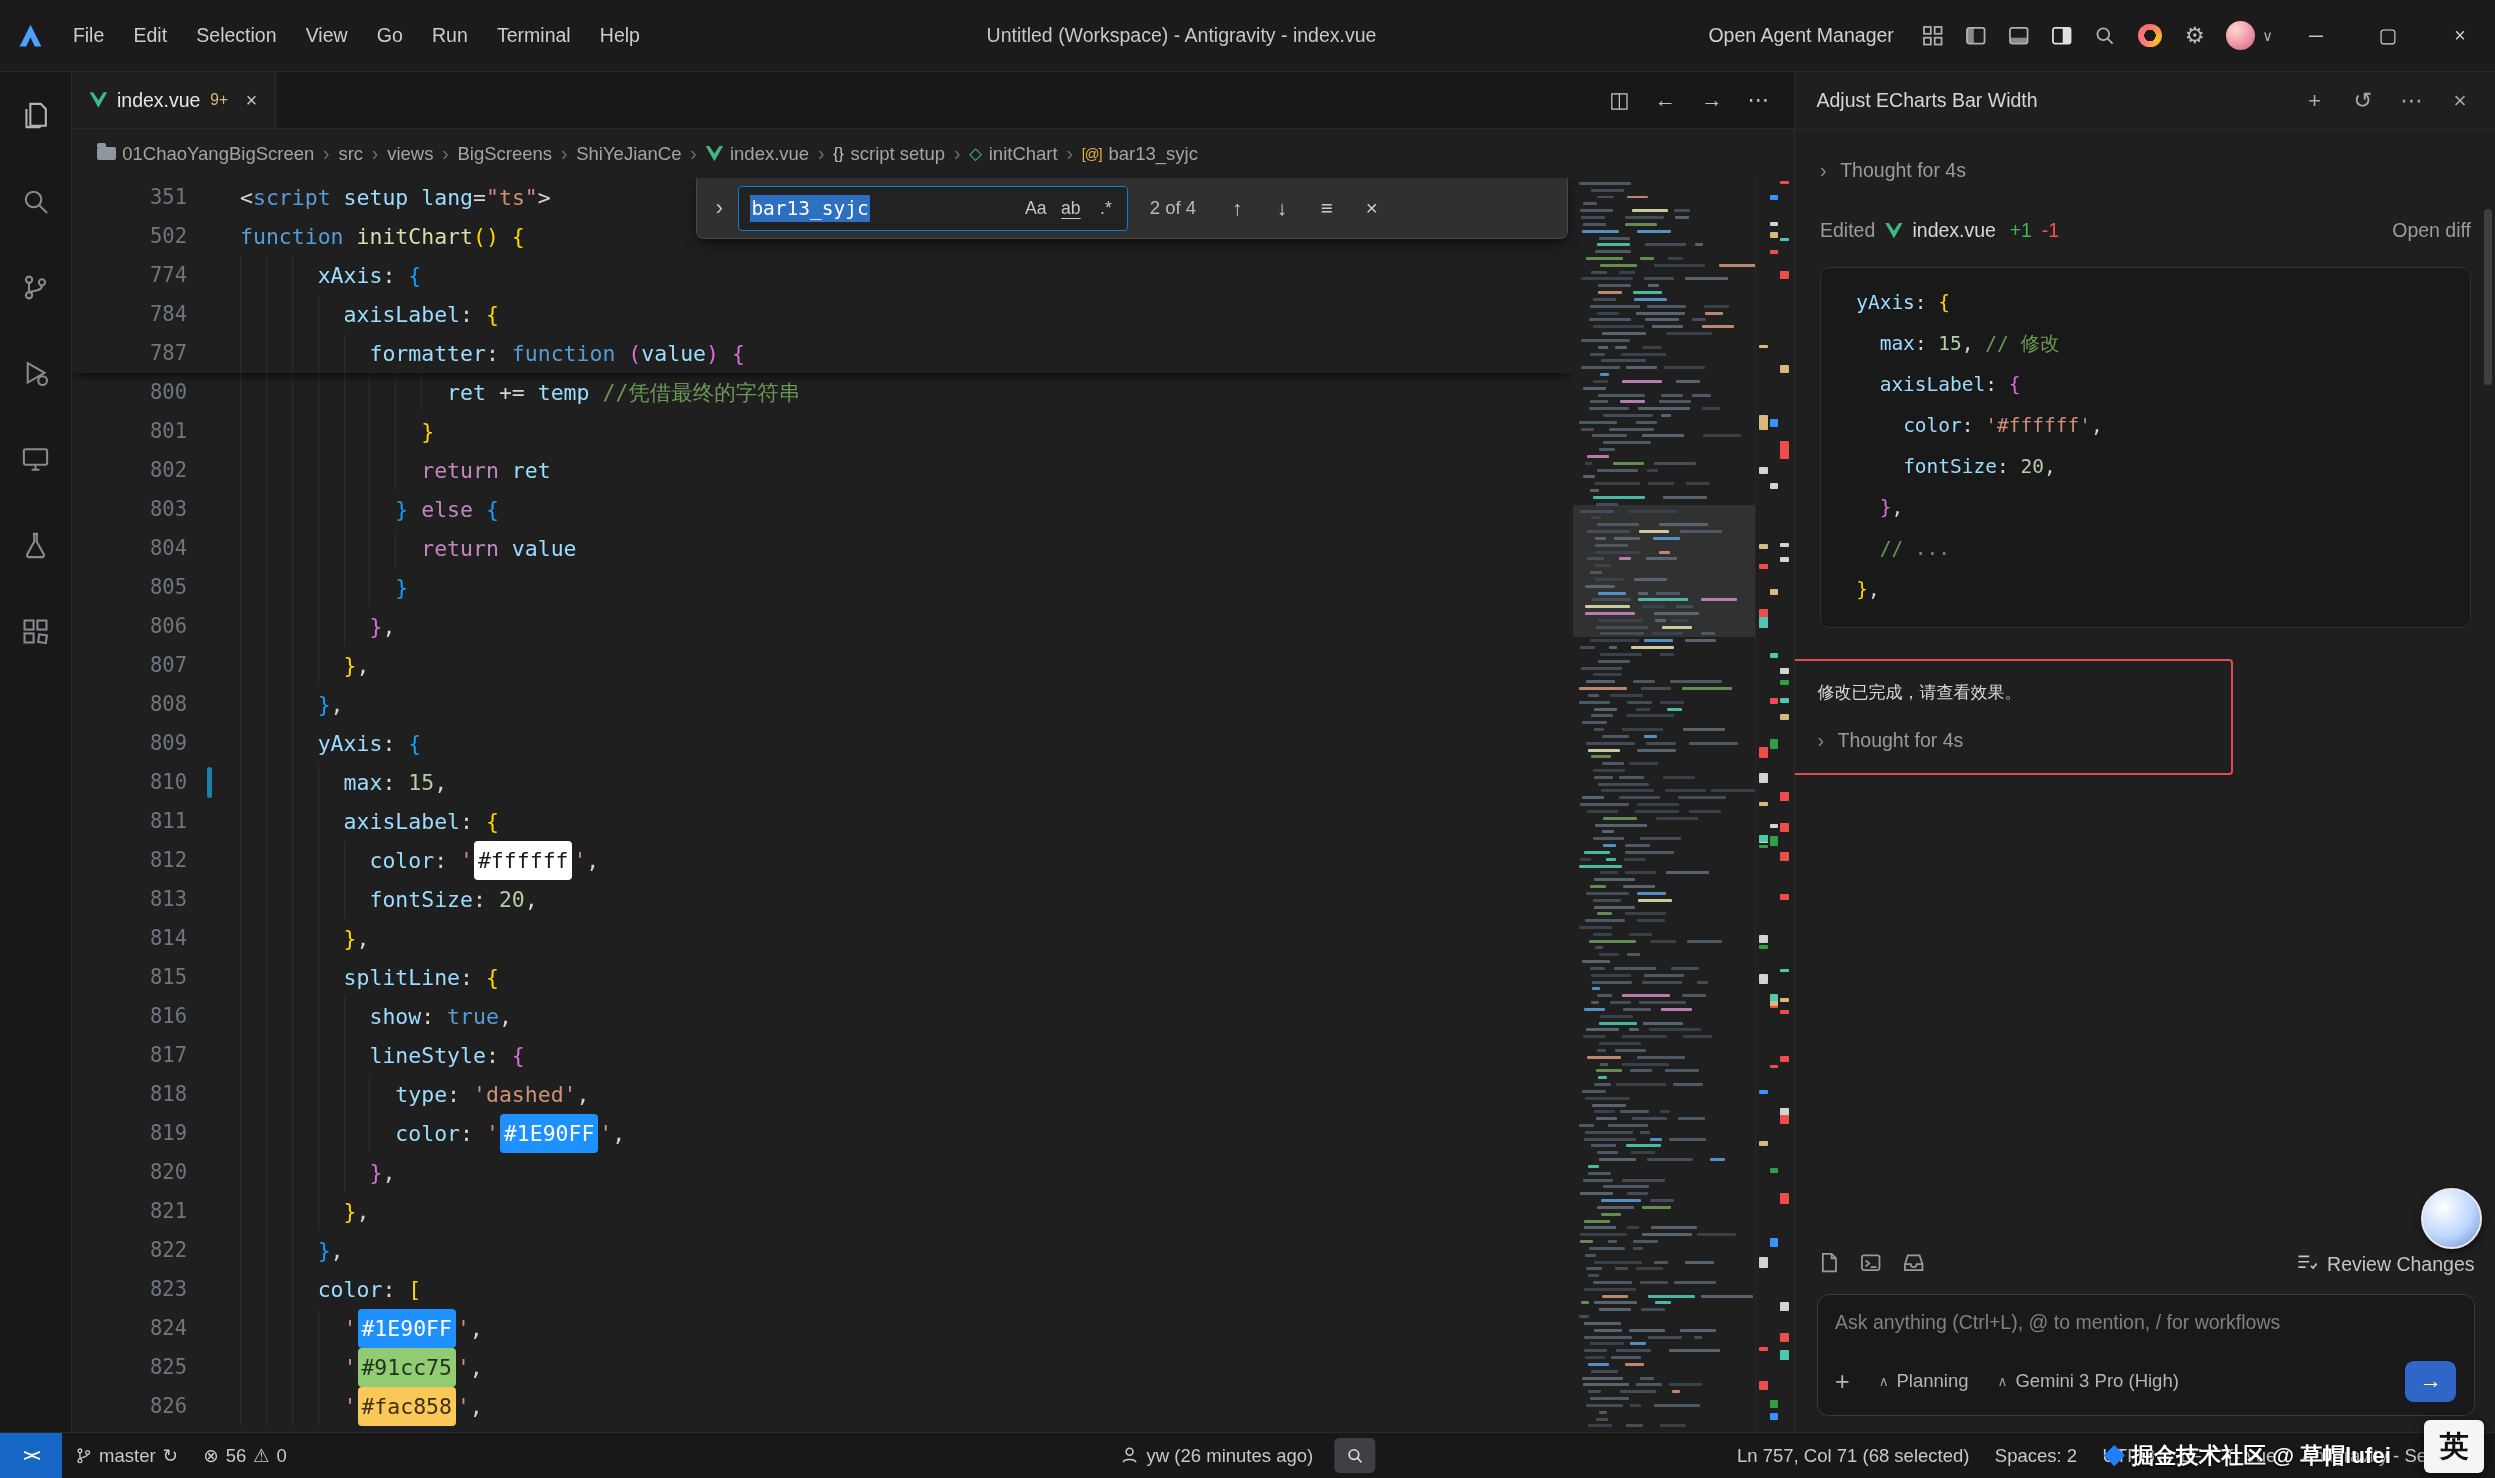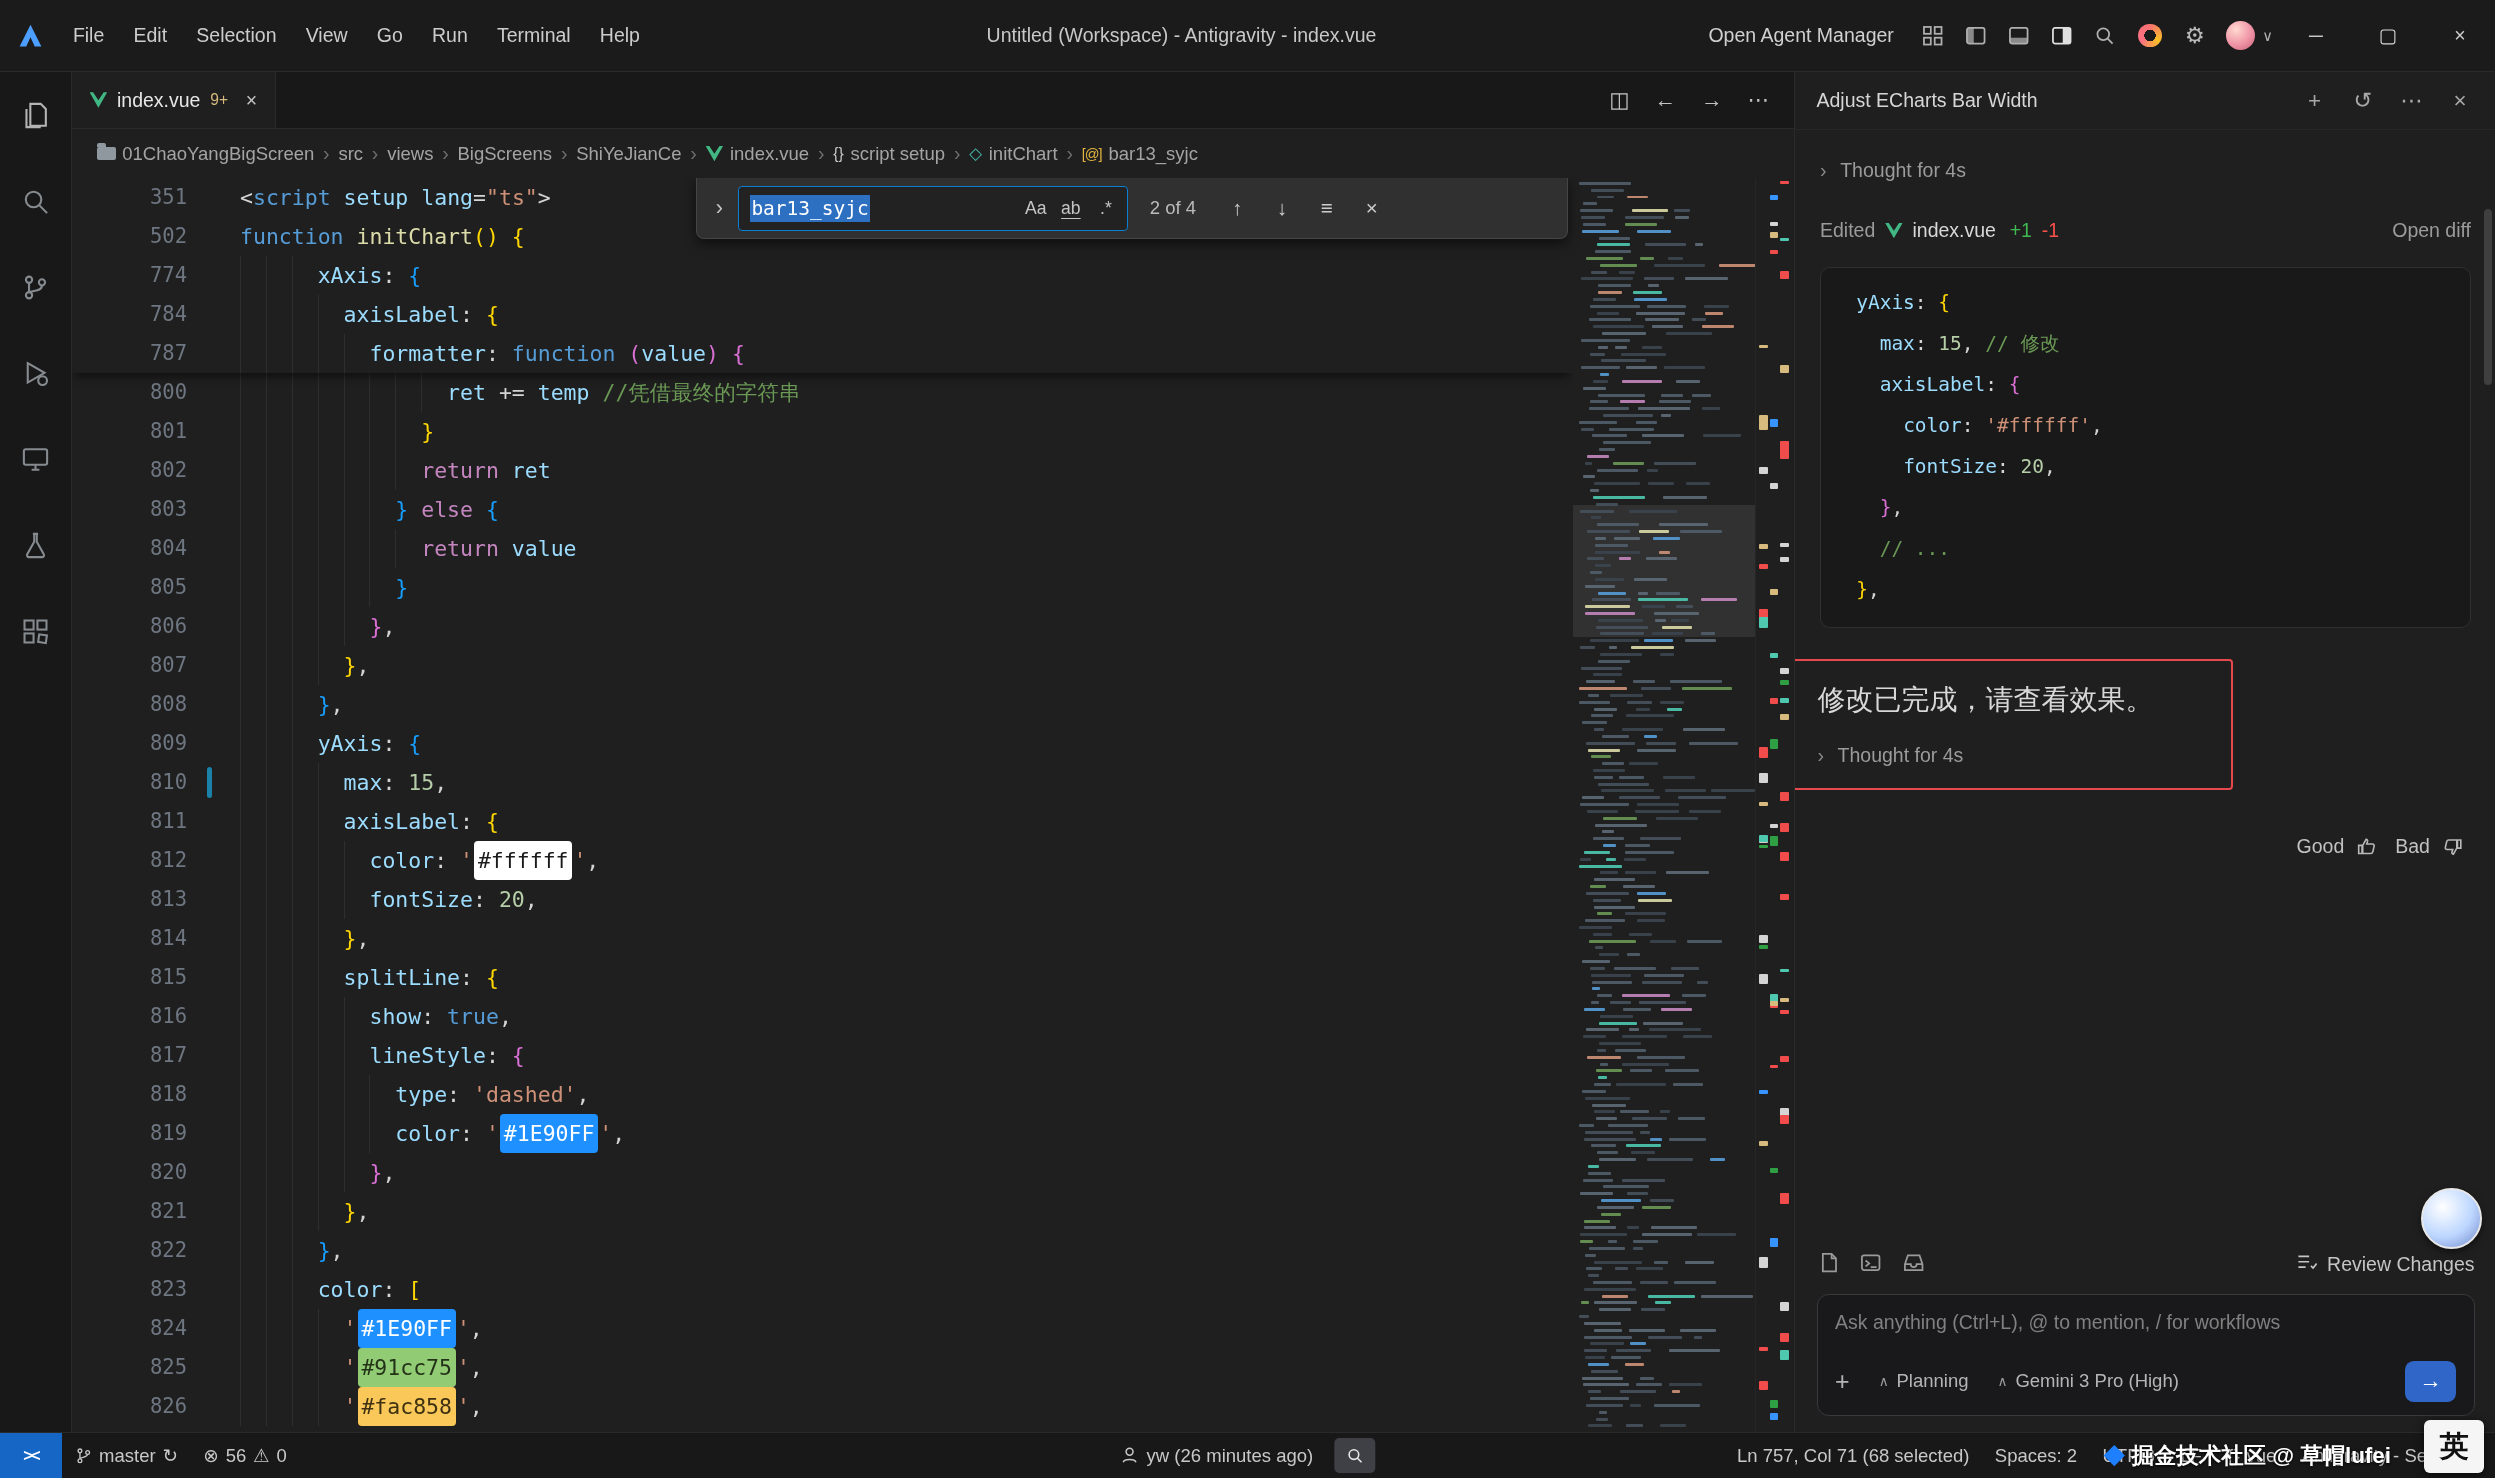--- a/index.html
+++ b/index.html
@@ -107,21 +107,21 @@
   .msg{margin:33px 0 0;font-size:21.5px;line-height:1.6;color:#d8d8d8;}
   .msg code{font-family:"DejaVu Sans Mono",monospace;font-size:18.5px;background:#2d2d2d;border-radius:4.9px;padding:2.9px 8.8px;color:#cfcfcf;}
   .code-block{margin-top:25px;border:1px solid #303030;border-radius:9.8px;background:#191919;overflow:hidden;}
   .cb-head{height:47px;display:flex;align-items:center;padding:0 17.6px;color:#8f8f8f;font-size:17.6px;border-bottom:1px solid #282828;}
   .cb-icons{margin-left:auto;display:flex;gap:15.6px;align-items:center;color:#9a9a9a;font-size:18.5px;}
   .pcode{padding:13.7px 11.7px 17.6px;}
   .pcode .cl{height:41px;font-size:19.5px;}
   .pcode .ct .tk{line-height:41px;}
   .pcode .indg{height:41px;background:none;}
   .result-box{width:390px;margin:31px 0 0 -28px;border:2.9px solid #e5484d;border-radius:3.9px;padding:19.5px 23.4px 21.5px;}
-  .result-box p{margin:0;font-size:28px;color:#d8d8d8;}
+  .result-box p{margin:0;font-size:17px;color:#d8d8d8;}
   .result-box .thought-row{margin-top:25px;}
   .feedback{display:flex;justify-content:flex-end;align-items:center;gap:9.8px;margin-top:45px;color:#c2c2c2;font-size:19.5px;}
   .fb-ic{display:flex;align-items:center;margin:0 7.8px 0 2px;}
   .ap-footer{flex:0 0 auto;padding:0 21.5px 15.6px;}
   .ft-row{display:flex;align-items:center;gap:19.5px;height:51px;color:#9a9a9a;}
   .ft-right{margin-left:auto;display:flex;align-items:center;gap:9.8px;font-size:19.5px;color:#c5c5c5;}
   .input-box{border:1px solid #3a3a3c;background:#19191b;border-radius:11.7px;padding:15.6px 17.6px 13.7px;margin-top:3.9px;}
   .placeholder{color:#808080;font-size:19.5px;}
   .ib-row{display:flex;align-items:center;gap:29px;margin-top:27px;color:#b5b5b5;font-size:18.5px;}
   .ib-item{display:flex;align-items:center;gap:7.8px;white-space:nowrap;}
@@ -1024,34 +1024,20 @@
         </div>
 
         <div class="result-box">
           <p>修改已完成，请查看效果。</p>
           <div class="thought-row">
             <span class="t-chev">›</span>
             <span>Thought for 4s</span>
           </div>
         </div>
 
-        <div class="feedback">
-          <span>Good</span>
-          <span class="fb-ic">
-            <svg width="21.5" height="21.5" viewBox="0 0 16 16" fill="none" stroke="#b9b9b9" stroke-width="1.2">
-                <path d="M2 7h2.5v6H2z M5 13V7l2.5-4.5c.8 0 1.3.6 1.1 1.4L8 6h4.3c.8 0 1.4.7 1.2 1.5l-1 4.3c-.2.7-.8 1.2-1.5 1.2z"></path>
-              </svg>
-          </span>
-          <span>Bad</span>
-          <span class="fb-ic">
-            <svg width="21.5" height="21.5" viewBox="0 0 16 16" fill="none" stroke="#b9b9b9" stroke-width="1.2" transform="rotate(180)">
-                <path d="M2 7h2.5v6H2z M5 13V7l2.5-4.5c.8 0 1.3.6 1.1 1.4L8 6h4.3c.8 0 1.4.7 1.2 1.5l-1 4.3c-.2.7-.8 1.2-1.5 1.2z"></path>
-              </svg>
-          </span>
-        </div>
       </div>
 
       <div class="ap-footer">
         <div class="ft-row">
           <span>
             <svg width="23.4" height="23.4" viewBox="0 0 16 16" fill="none" stroke="#9a9a9a" stroke-width="1.2">
                 <path d="M4 2h6l3 3v9H4z"></path>
                 <path d="M10 2v3h3"></path>
               </svg>
           </span>

